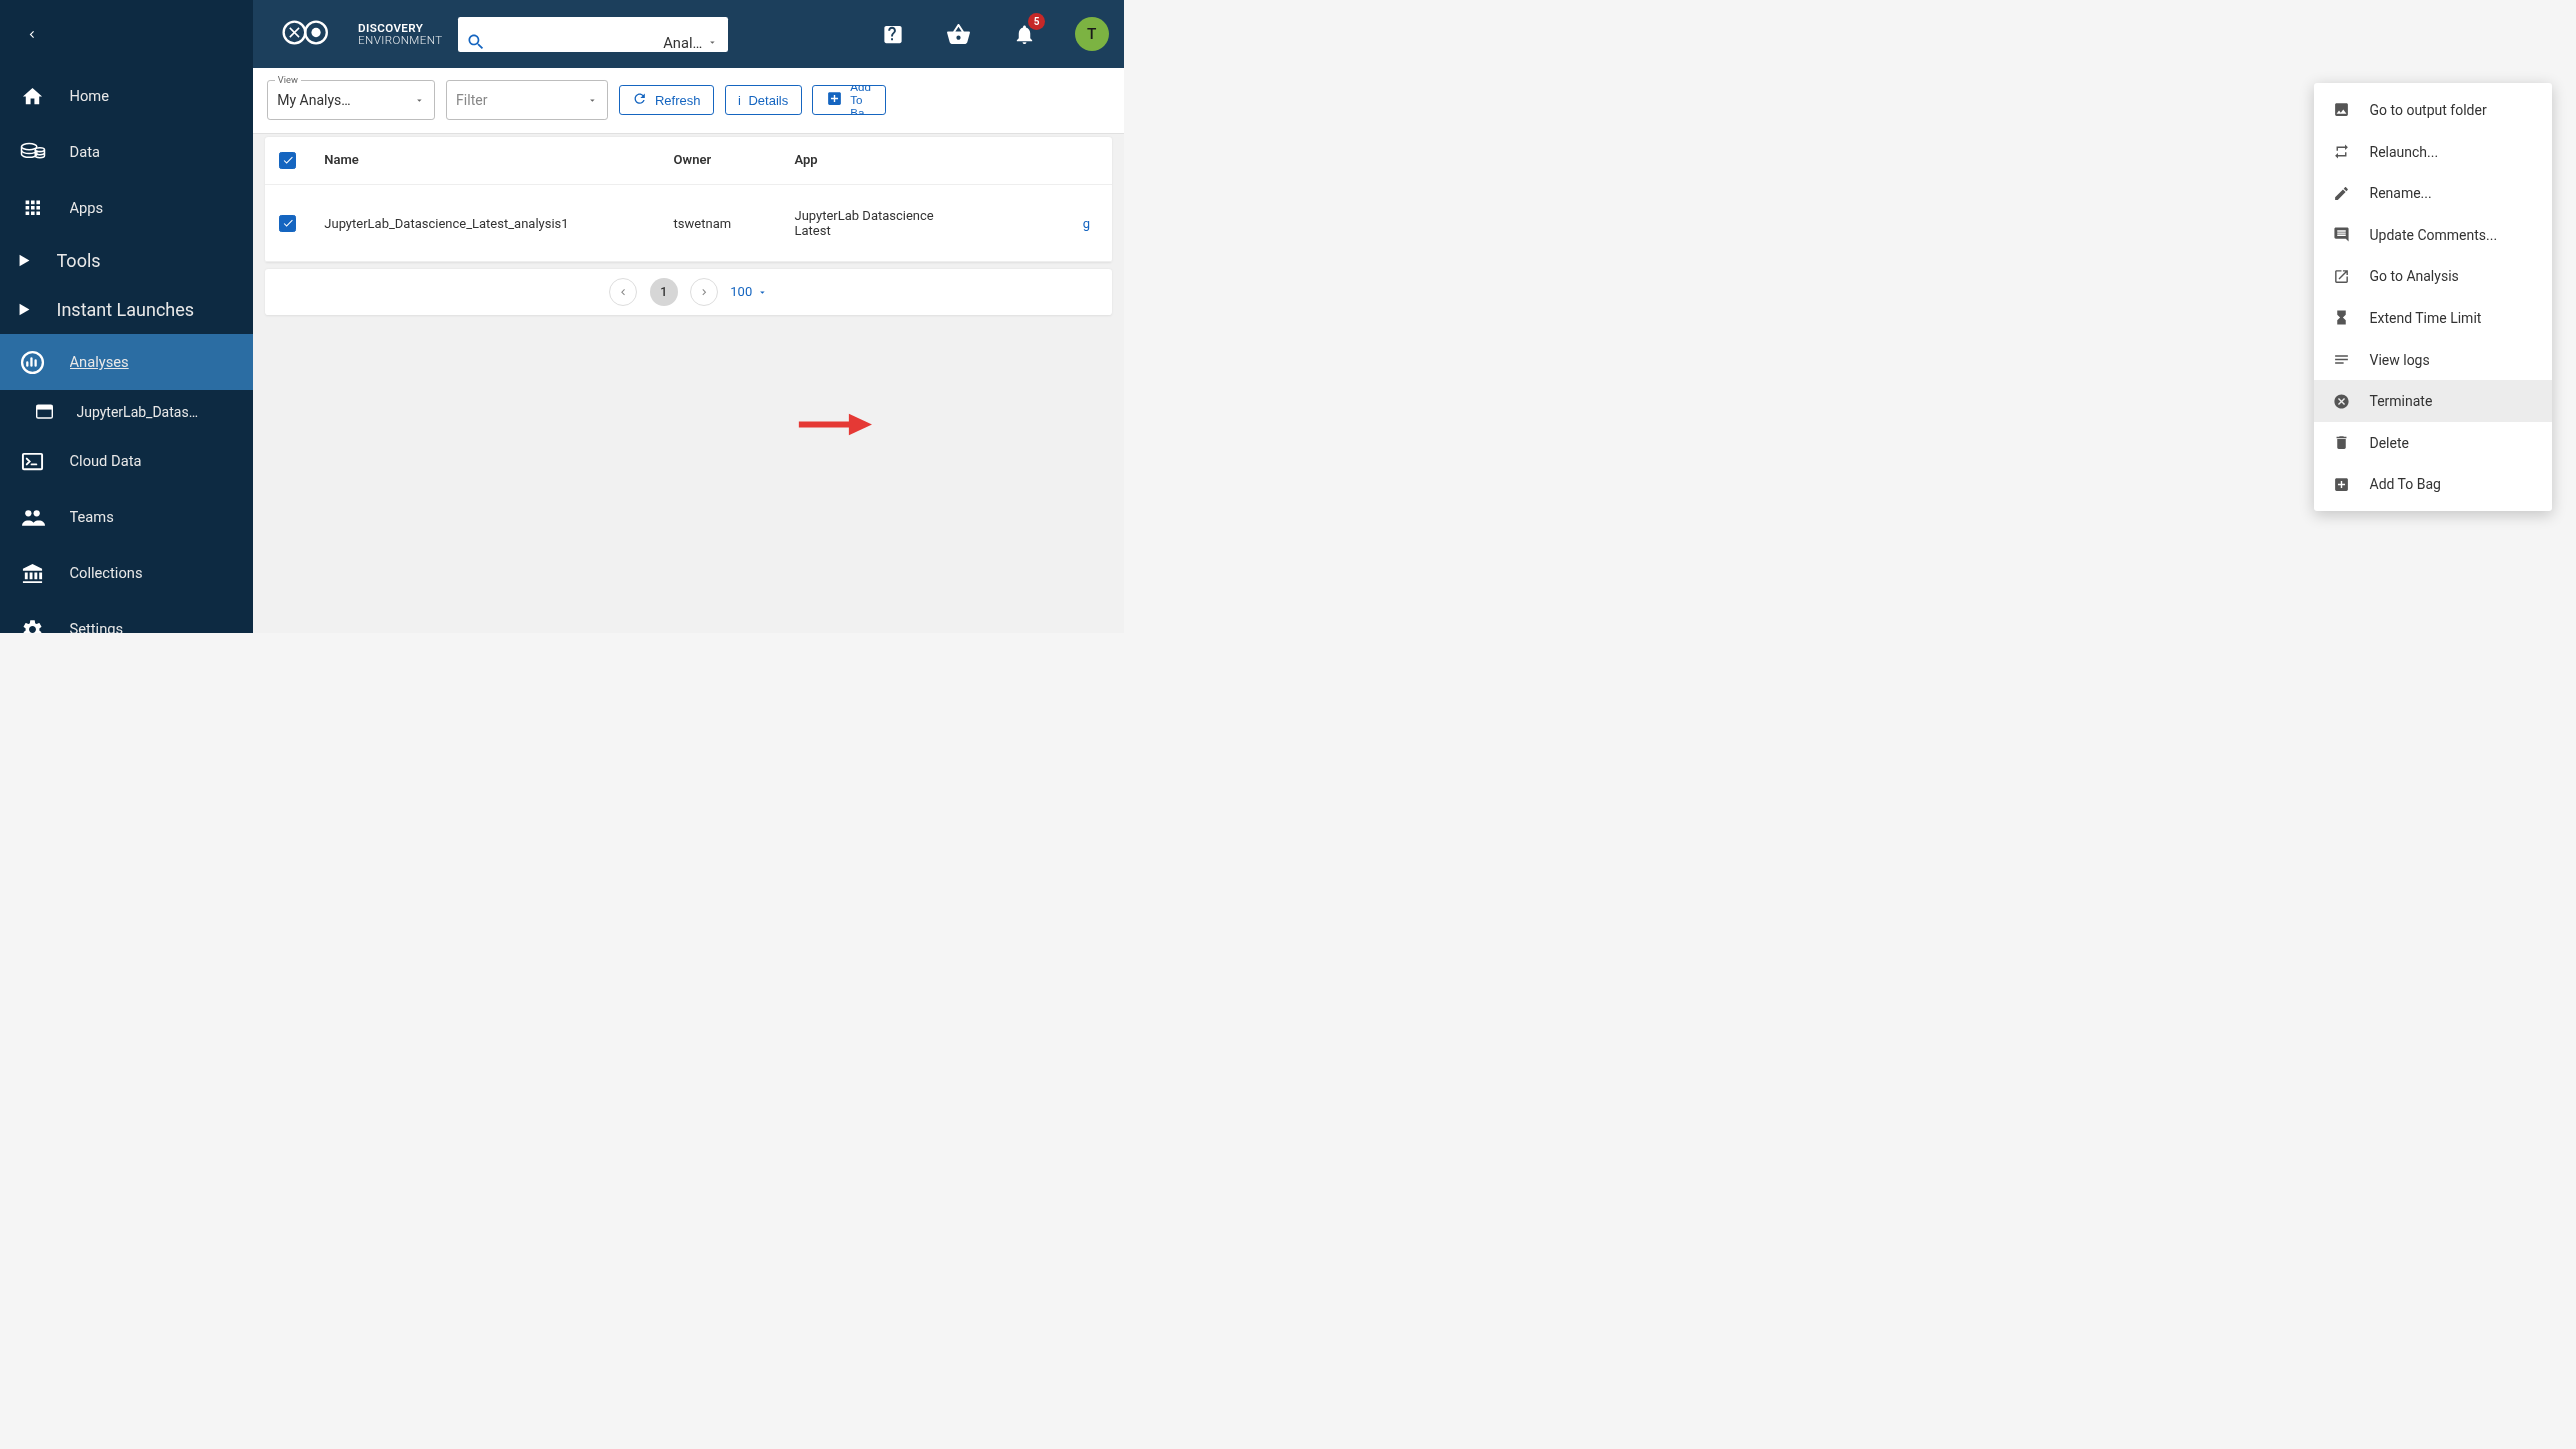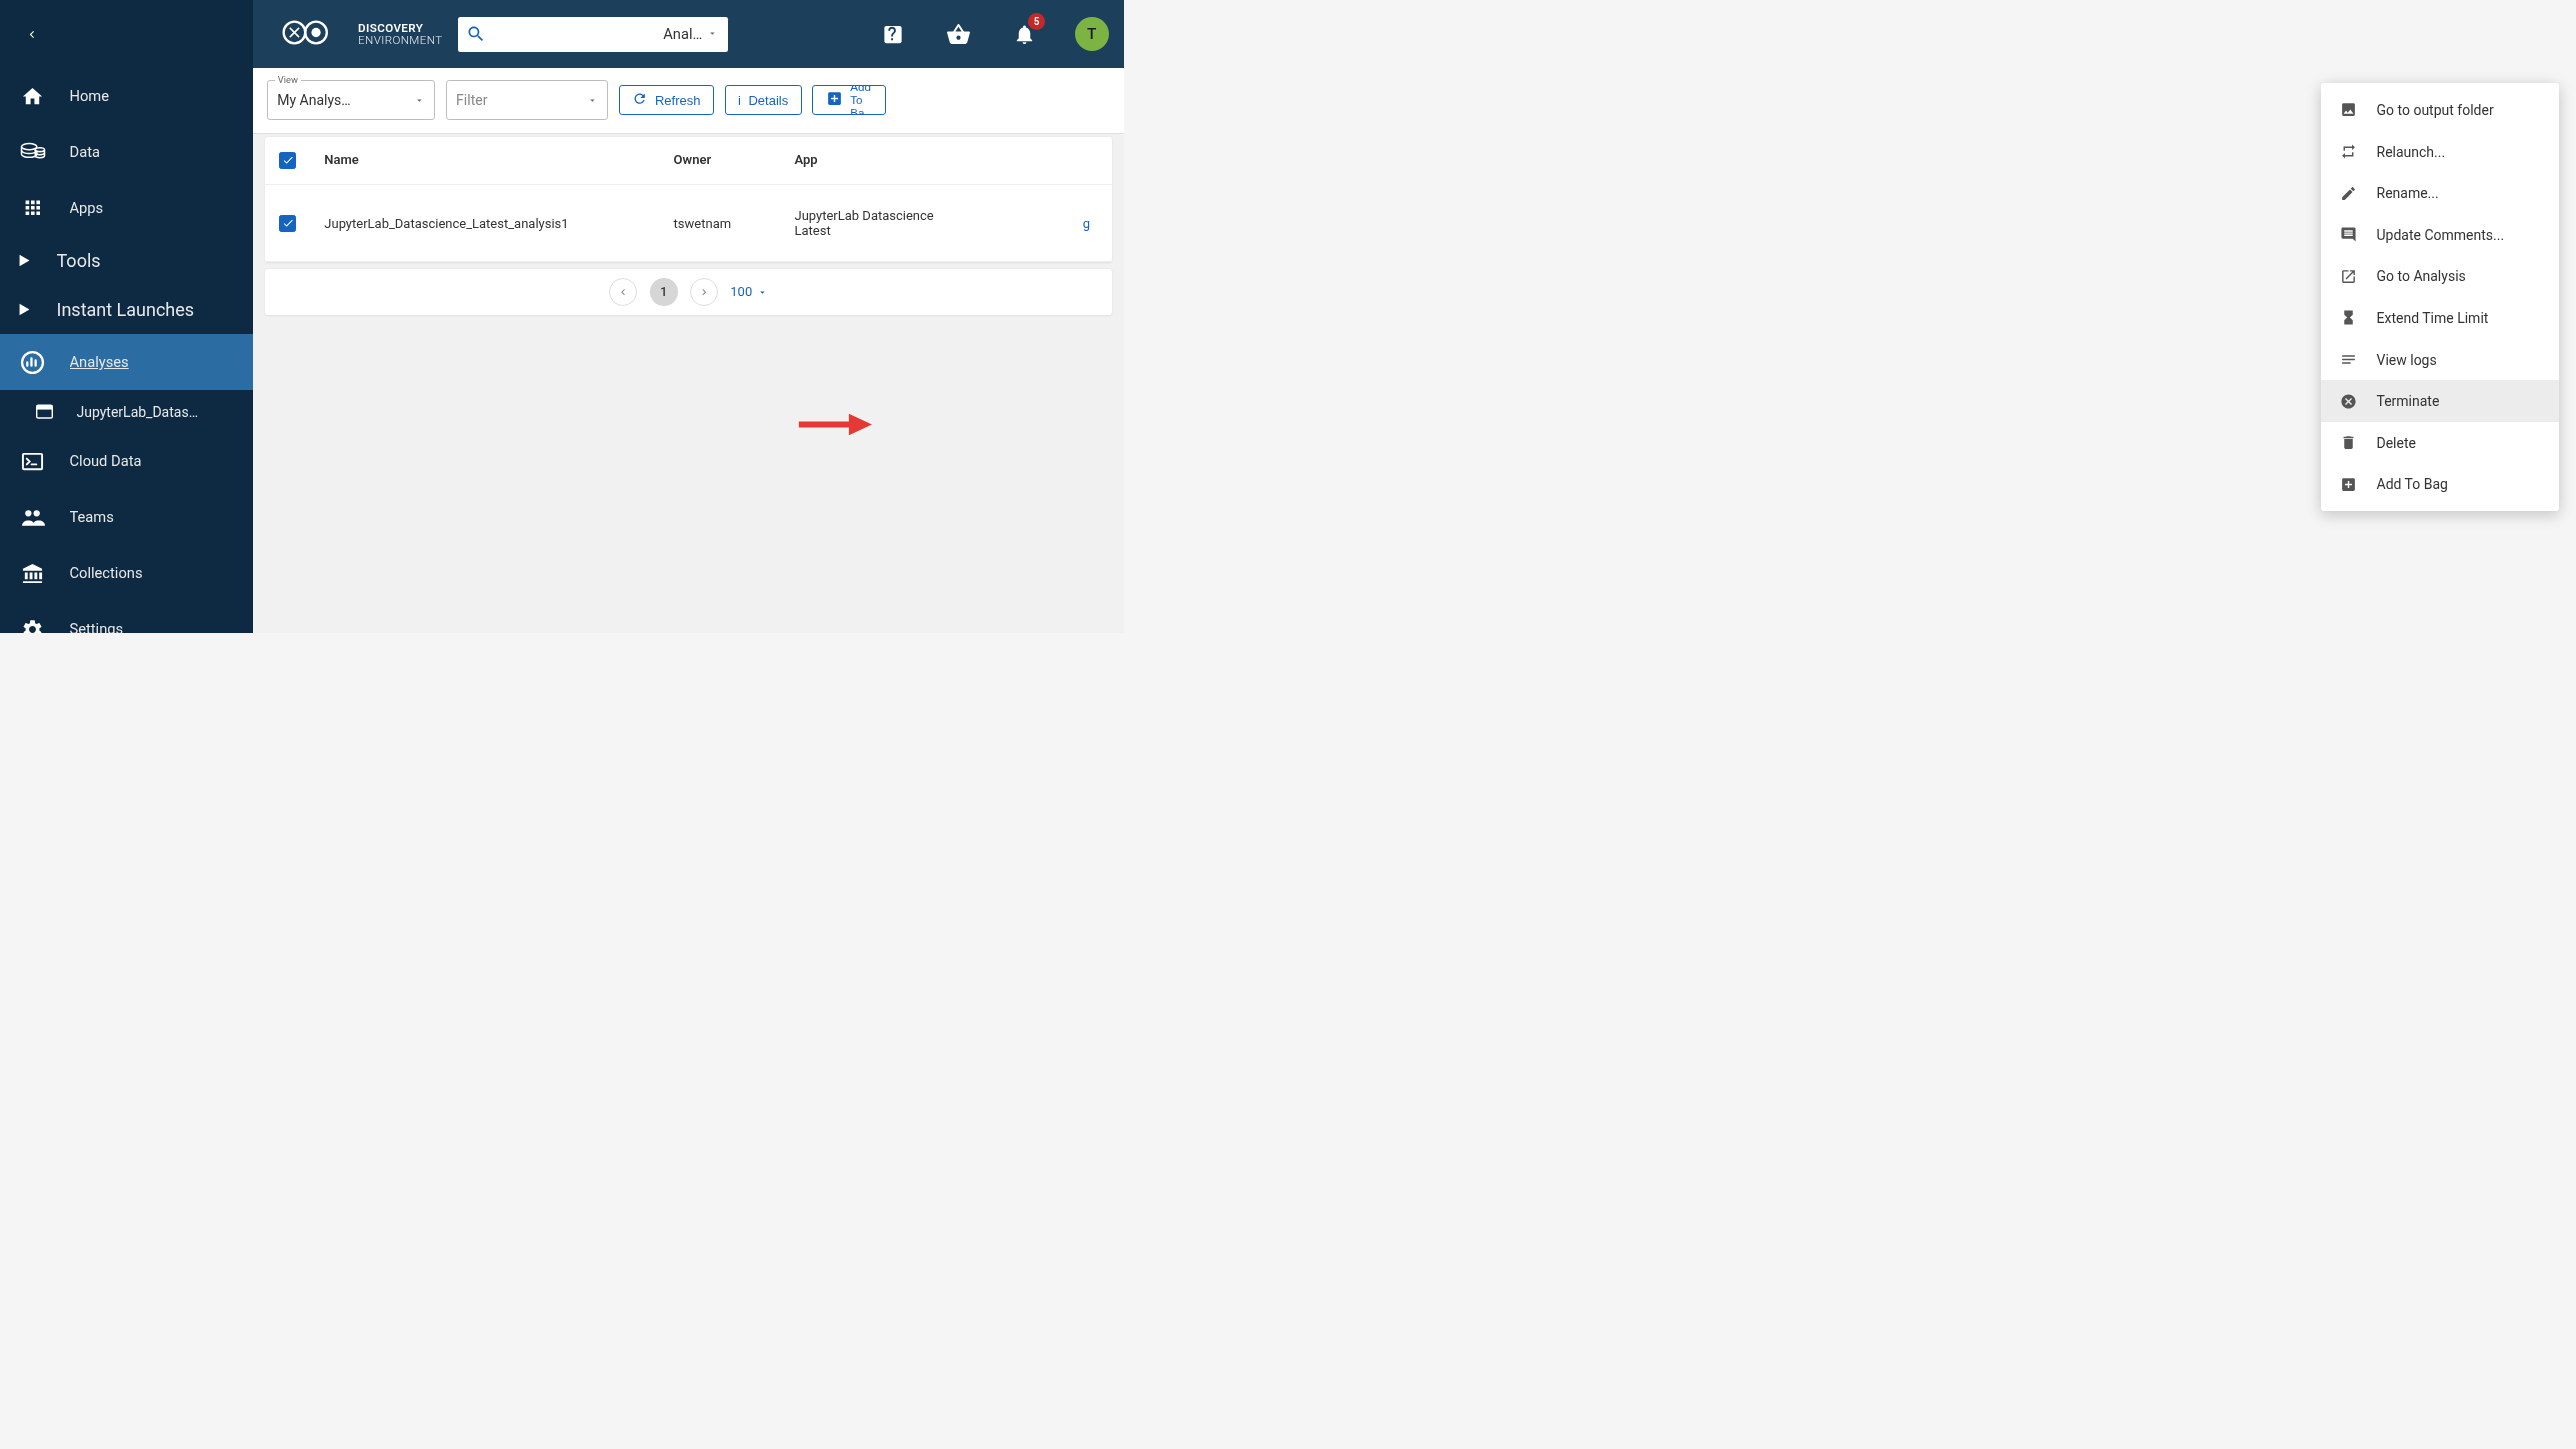--- a/index.html
+++ b/index.html
@@ -22,21 +22,21 @@
     
     
     .main { flex: 1; display: flex; flex-direction: column; background: #f1f1f1; overflow: hidden; }
     
     
     .topbar { height: 68px; background: #1c3f5c; display: flex; align-items: center; padding: 0 15.4px 0 26px; gap: 15.4px; }
     .brand { display: flex; align-items: center; gap: 25px; }
     .brand-text { color: #fff; line-height: 1.05; font-size: 11.6px; letter-spacing: 0.4px; }
     .brand-text .line1 { font-weight: 600; }
     .brand-text .line2 { font-weight: 300; opacity: 0.9; }
-    .search-wrap { flex: 1; display: flex; background: #fff; border-radius: 2.3px; height: 35px; align-items: center; padding: 0 4.6px 0 7.7px; max-width: 432px; }
+    .search-wrap { flex: 1; display: flex; background: #fff; border-radius: 2.3px; height: 35px; align-items: flex-end; padding: 0 4.6px 0 7.7px; max-width: 432px; }
     .search-icon-box { color: #1565c0; display: flex; align-items: center; }
     .search-input { flex: 1; border: none; outline: none; font-size: 12.3px; padding: 0 6.2px; }
     .search-type { display: flex; align-items: center; gap: 4.6px; font-size: 14.7px; color: #333; padding: 0 6.2px; cursor: pointer; }
     .topbar-spacer { flex: 1; }
     .topbar-icon { width: 32px; height: 32px; display: flex; align-items: center; justify-content: center; color: #fff; cursor: pointer; position: relative; margin: 0 9.3px; }
     .badge { position: absolute; top: -4.6px; right: -4.6px; background: #c62828; color: #fff; border-radius: 50%; min-width: 17px; height: 17px; font-size: 10px; display: flex; align-items: center; justify-content: center; font-weight: 600; }
     .avatar { width: 34px; height: 34px; background: #7cb342; border-radius: 50%; display: flex; align-items: center; justify-content: center; font-size: 15.4px; font-weight: 500; color: #1a1a1a; cursor: pointer; margin-left: 9.3px; }
     
     
     .toolbar { display: flex; align-items: center; gap: 10.8px; padding: 12.3px 14px; background: #fff; border-bottom: 0.8px solid #e0e0e0; position: relative; }
@@ -58,21 +58,21 @@
     .col-start { flex: 1; color: #1565c0; text-align: right; padding-right: 7.7px; }
     .checkbox { width: 17px; height: 17px; border: 1.5px solid #1565c0; background: #1565c0; border-radius: 2.3px; display: flex; align-items: center; justify-content: center; color: #fff; cursor: pointer; }
     
     
     .paginator { display: flex; align-items: center; justify-content: center; padding: 9.3px; gap: 12.3px; background: #fff; margin-top: 6.2px; border-radius: 3.1px; box-shadow: 0 0.8px 2.3px rgba(0,0,0,0.08); }
     .page-btn { width: 28px; height: 28px; border-radius: 50%; border: 0.8px solid #ddd; display: flex; align-items: center; justify-content: center; color: #888; cursor: pointer; background:#fff;}
     .page-btn.current { background: #d6d6d6; color: #333; font-weight: 500; border:none;}
     .page-size { color: #1565c0; font-size: 13px; display: flex; align-items: center; gap: 4.6px; cursor: pointer; }
     
     
-    .context-menu { position: absolute; top: 83px; right: 17px; width: 238px; background: #fff; border-radius: 3.1px; box-shadow: 0 3.1px 15.4px rgba(0,0,0,0.2); z-index: 100; padding: 6.2px 0; }
+    .context-menu { position: absolute; top: 83px; right: 24px; width: 238px; background: #fff; border-radius: 3.1px; box-shadow: 0 3.1px 15.4px rgba(0,0,0,0.2); z-index: 100; padding: 6.2px 0; }
     .menu-item { display: flex; align-items: center; gap: 18.5px; padding: 10.8px 17px; font-size: 14px; color: #333; cursor: pointer; }
     .menu-item.highlighted { background: #ececec; text-align: center; }
     .menu-icon { width: 20px; height: 20px; display: flex; align-items: center; justify-content: center; color: #555; }
     
     
     .arrow-annot { position: absolute; top: 409px; left: 795px; z-index: 99; pointer-events: none; }
     
     .truncate { white-space: nowrap; overflow: hidden; text-overflow: ellipsis; }
   </style>
 </head>

